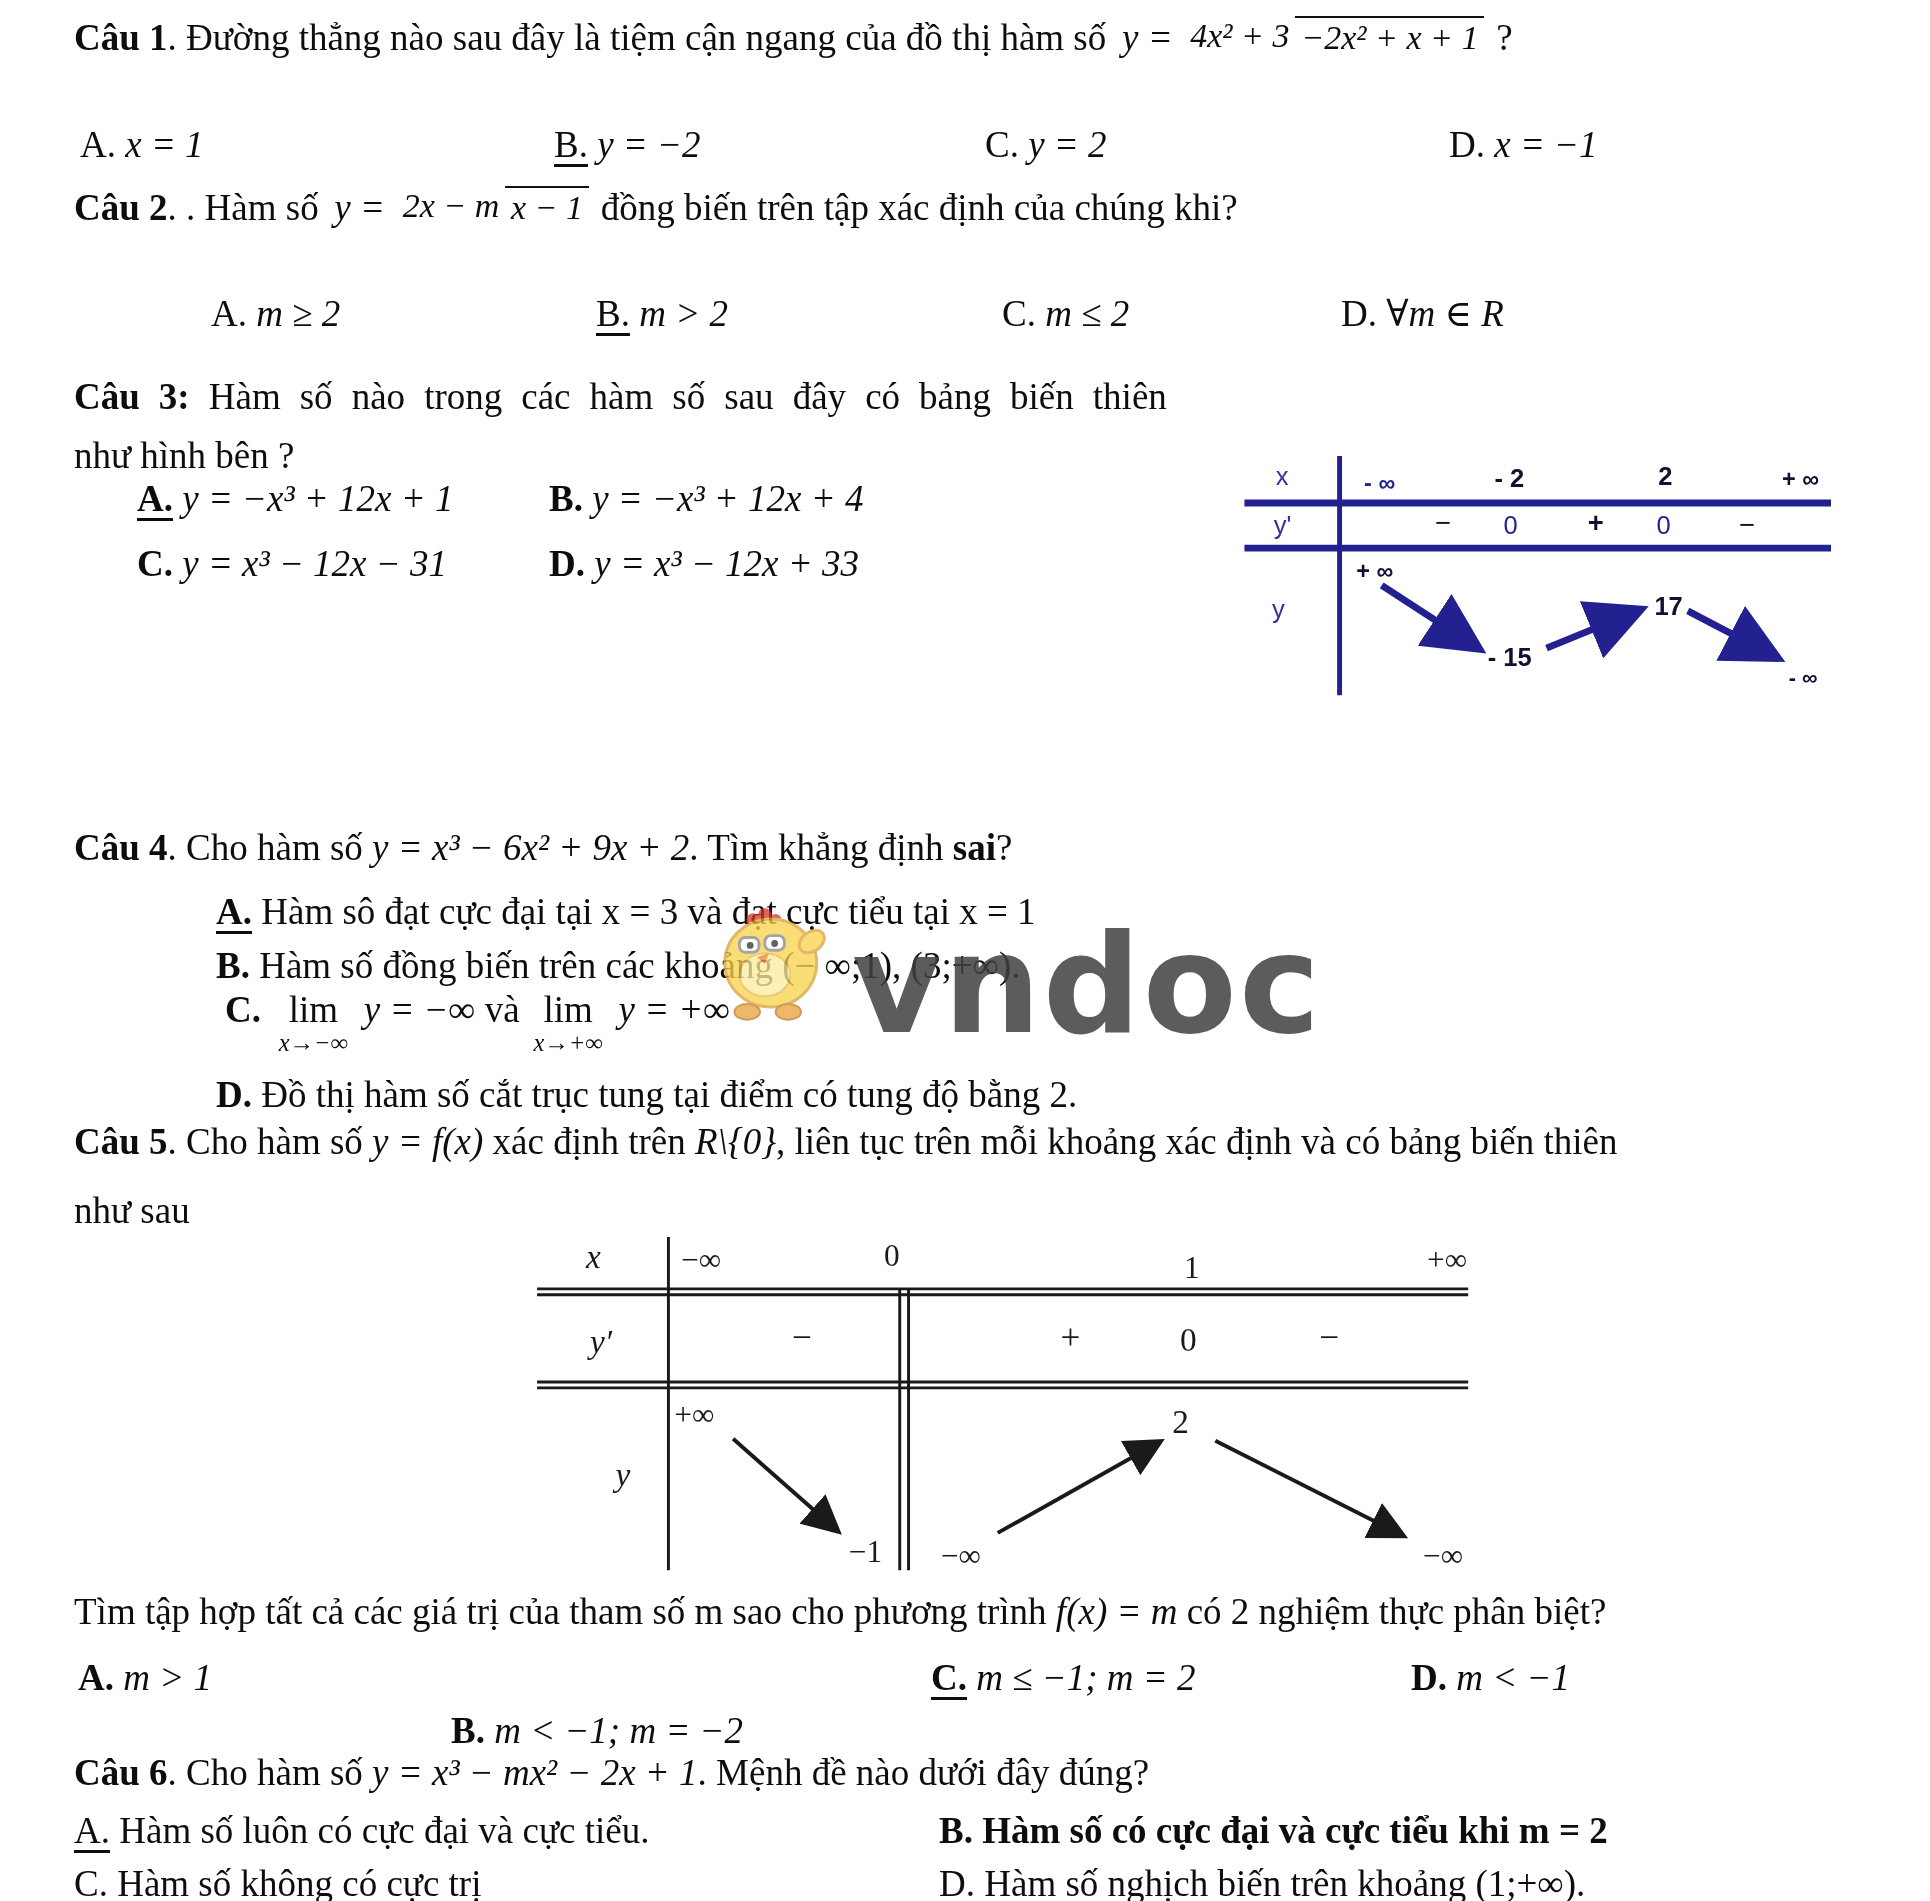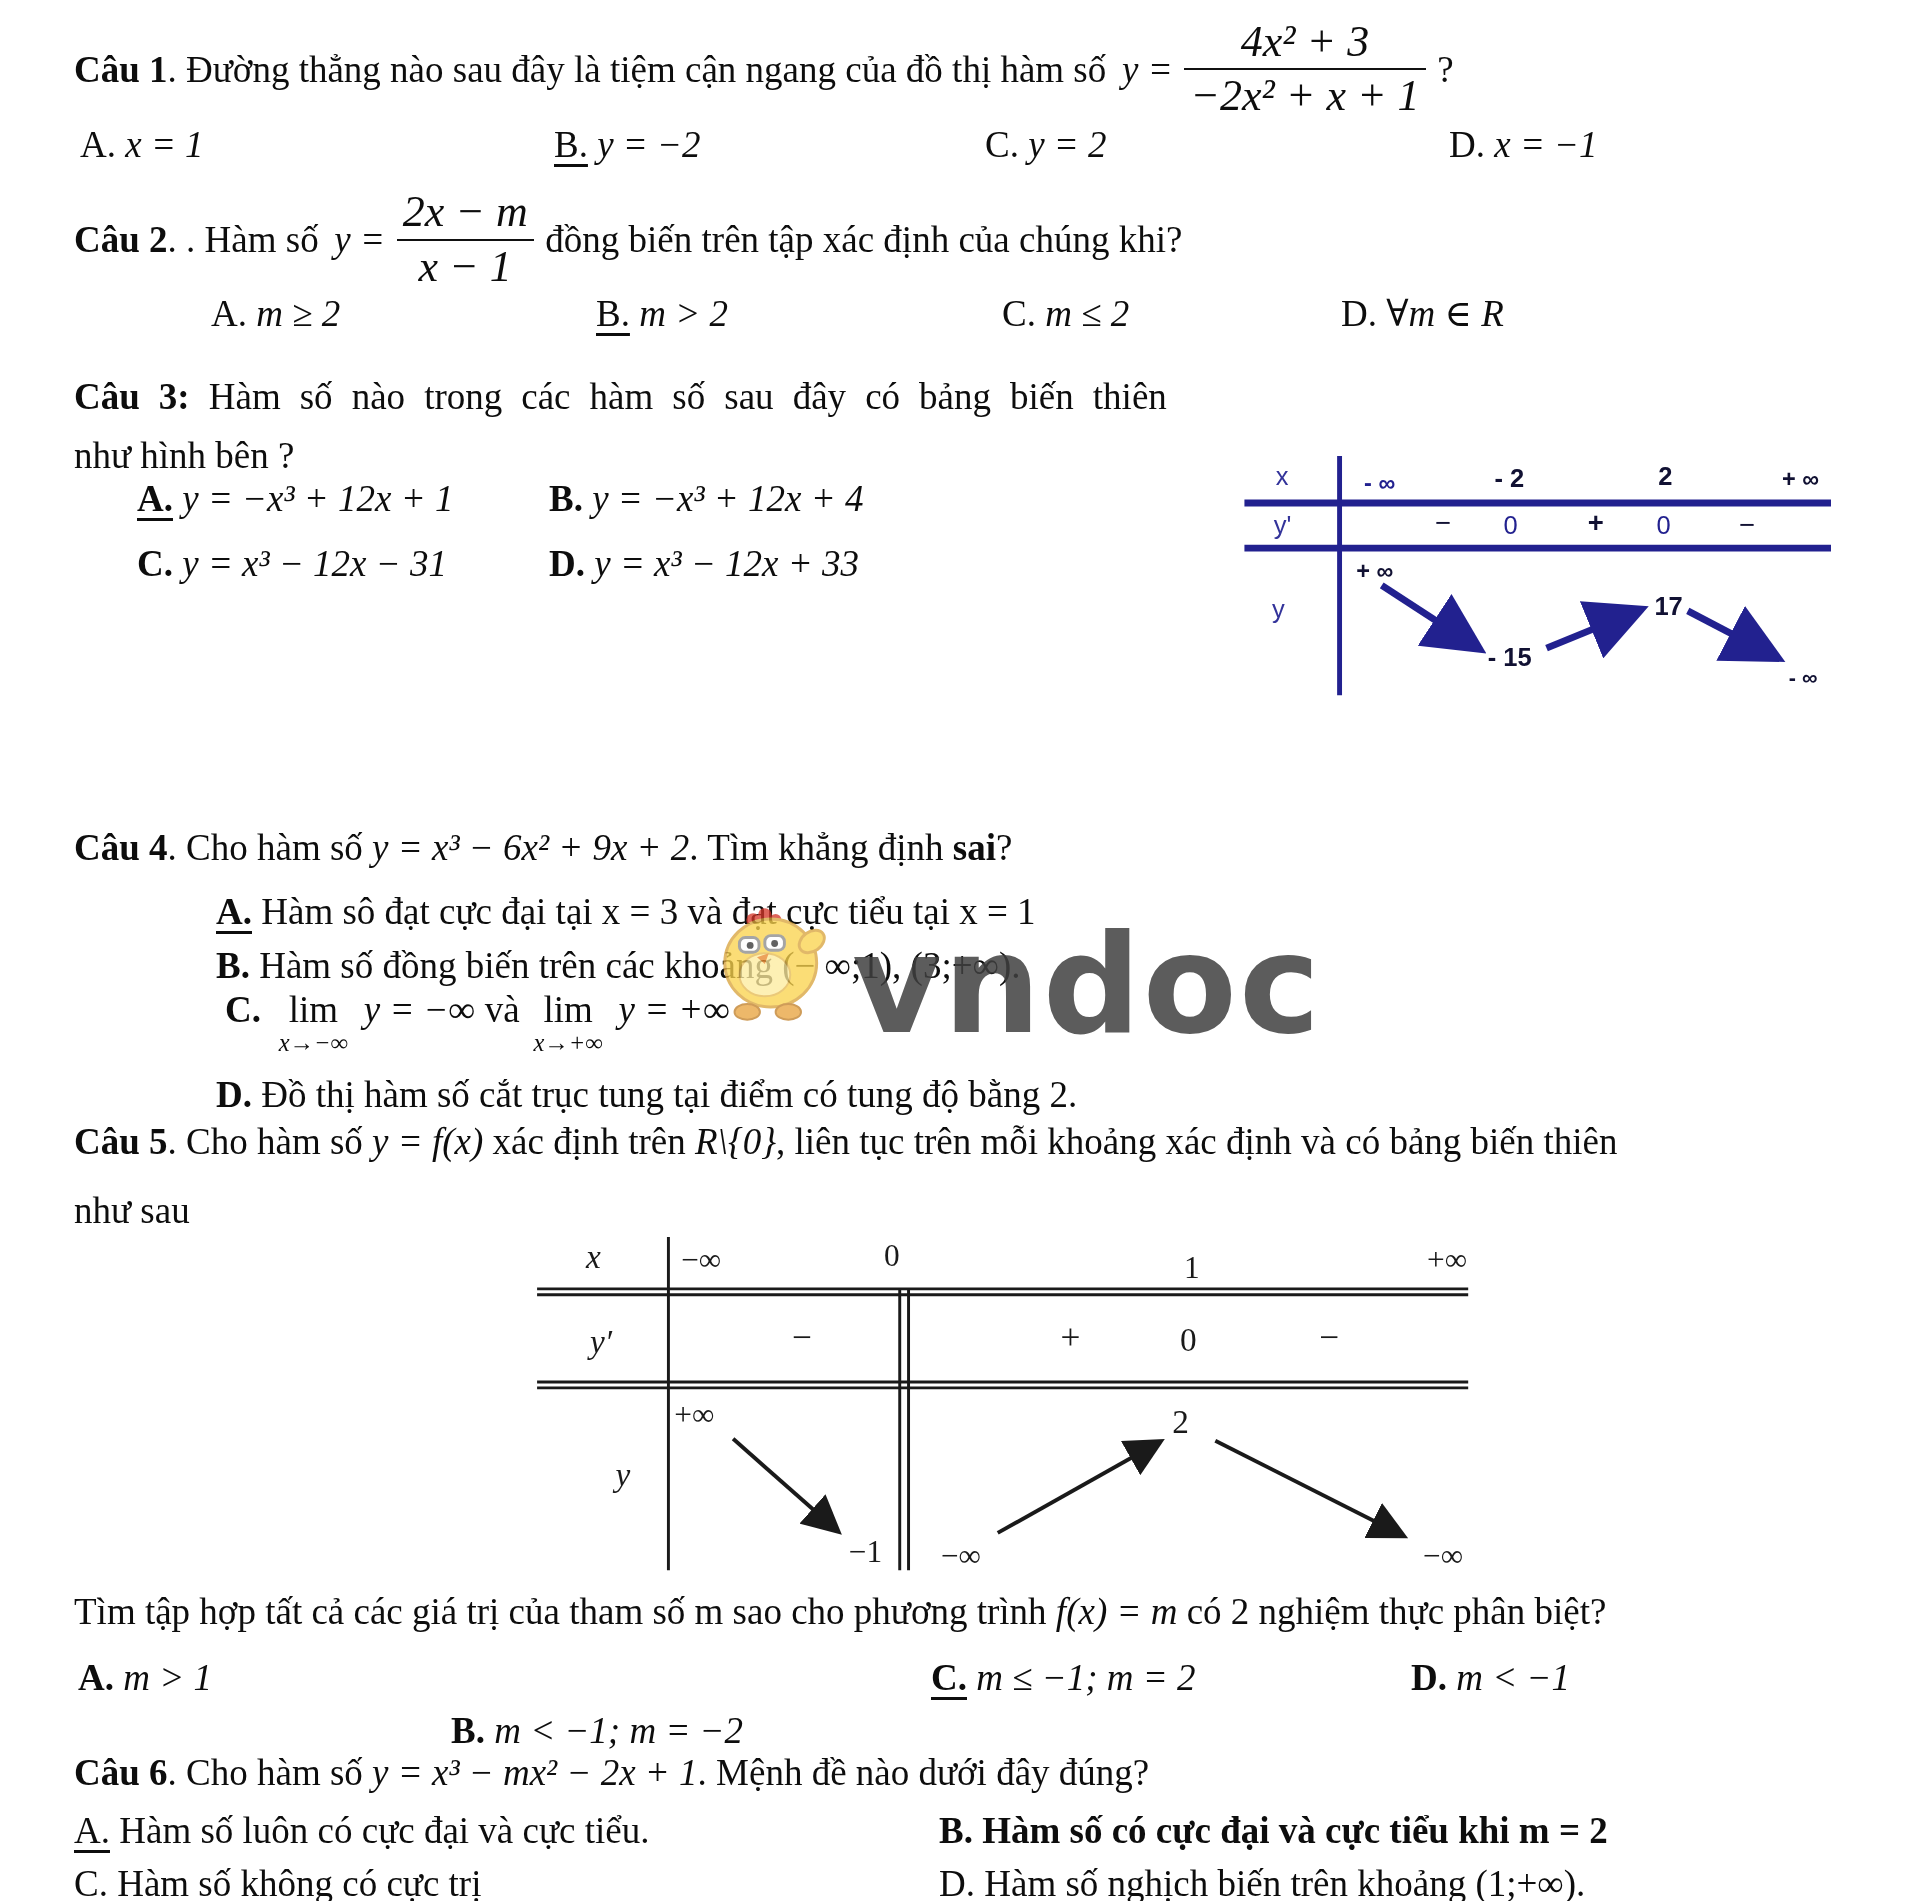--- a/index.html
+++ b/index.html
@@ -9,22 +9,22 @@
     overflow:hidden;
   }
   .abs { position:absolute; }
   .qline { font-size:37px; white-space:nowrap; display:flex; align-items:center; }
   .qlabel { font-weight:bold; }
   .math { font-style:italic; }
   .opt { font-size:37px; white-space:nowrap; }
   .opt .letter { }
   .bold { font-weight:bold; }
   .u { text-decoration:underline; text-decoration-thickness:2.9px; text-underline-offset:6.9px; }
-  .frac { display:inline-flex; flex-direction:column; text-align:center;
-          font-style:italic; font-size:44px; line-height:1.2; margin:0 11.8px;
+  .frac { display:inline-flex; flex-direction:row; text-align:center;
+          font-style:italic; font-size:34px; line-height:1.2; margin:0 11.8px;
           vertical-align:middle; }
   .frac .den { border-top:2.9px solid #111; padding:0 5.9px; }
   .frac .num { padding:0 5.9px; }
   .limgrp { display:inline-flex; flex-direction:column; align-items:center;
             vertical-align:middle; margin:0 5.9px; }
   .limsub { font-size:24.5px; font-style:italic; margin-top:-2px; }
   .jline { font-size:37px; }
   .ws { word-spacing:9.8px; }
   
   #watermark { display:flex; align-items:flex-start; opacity:0.85; pointer-events:none; }

